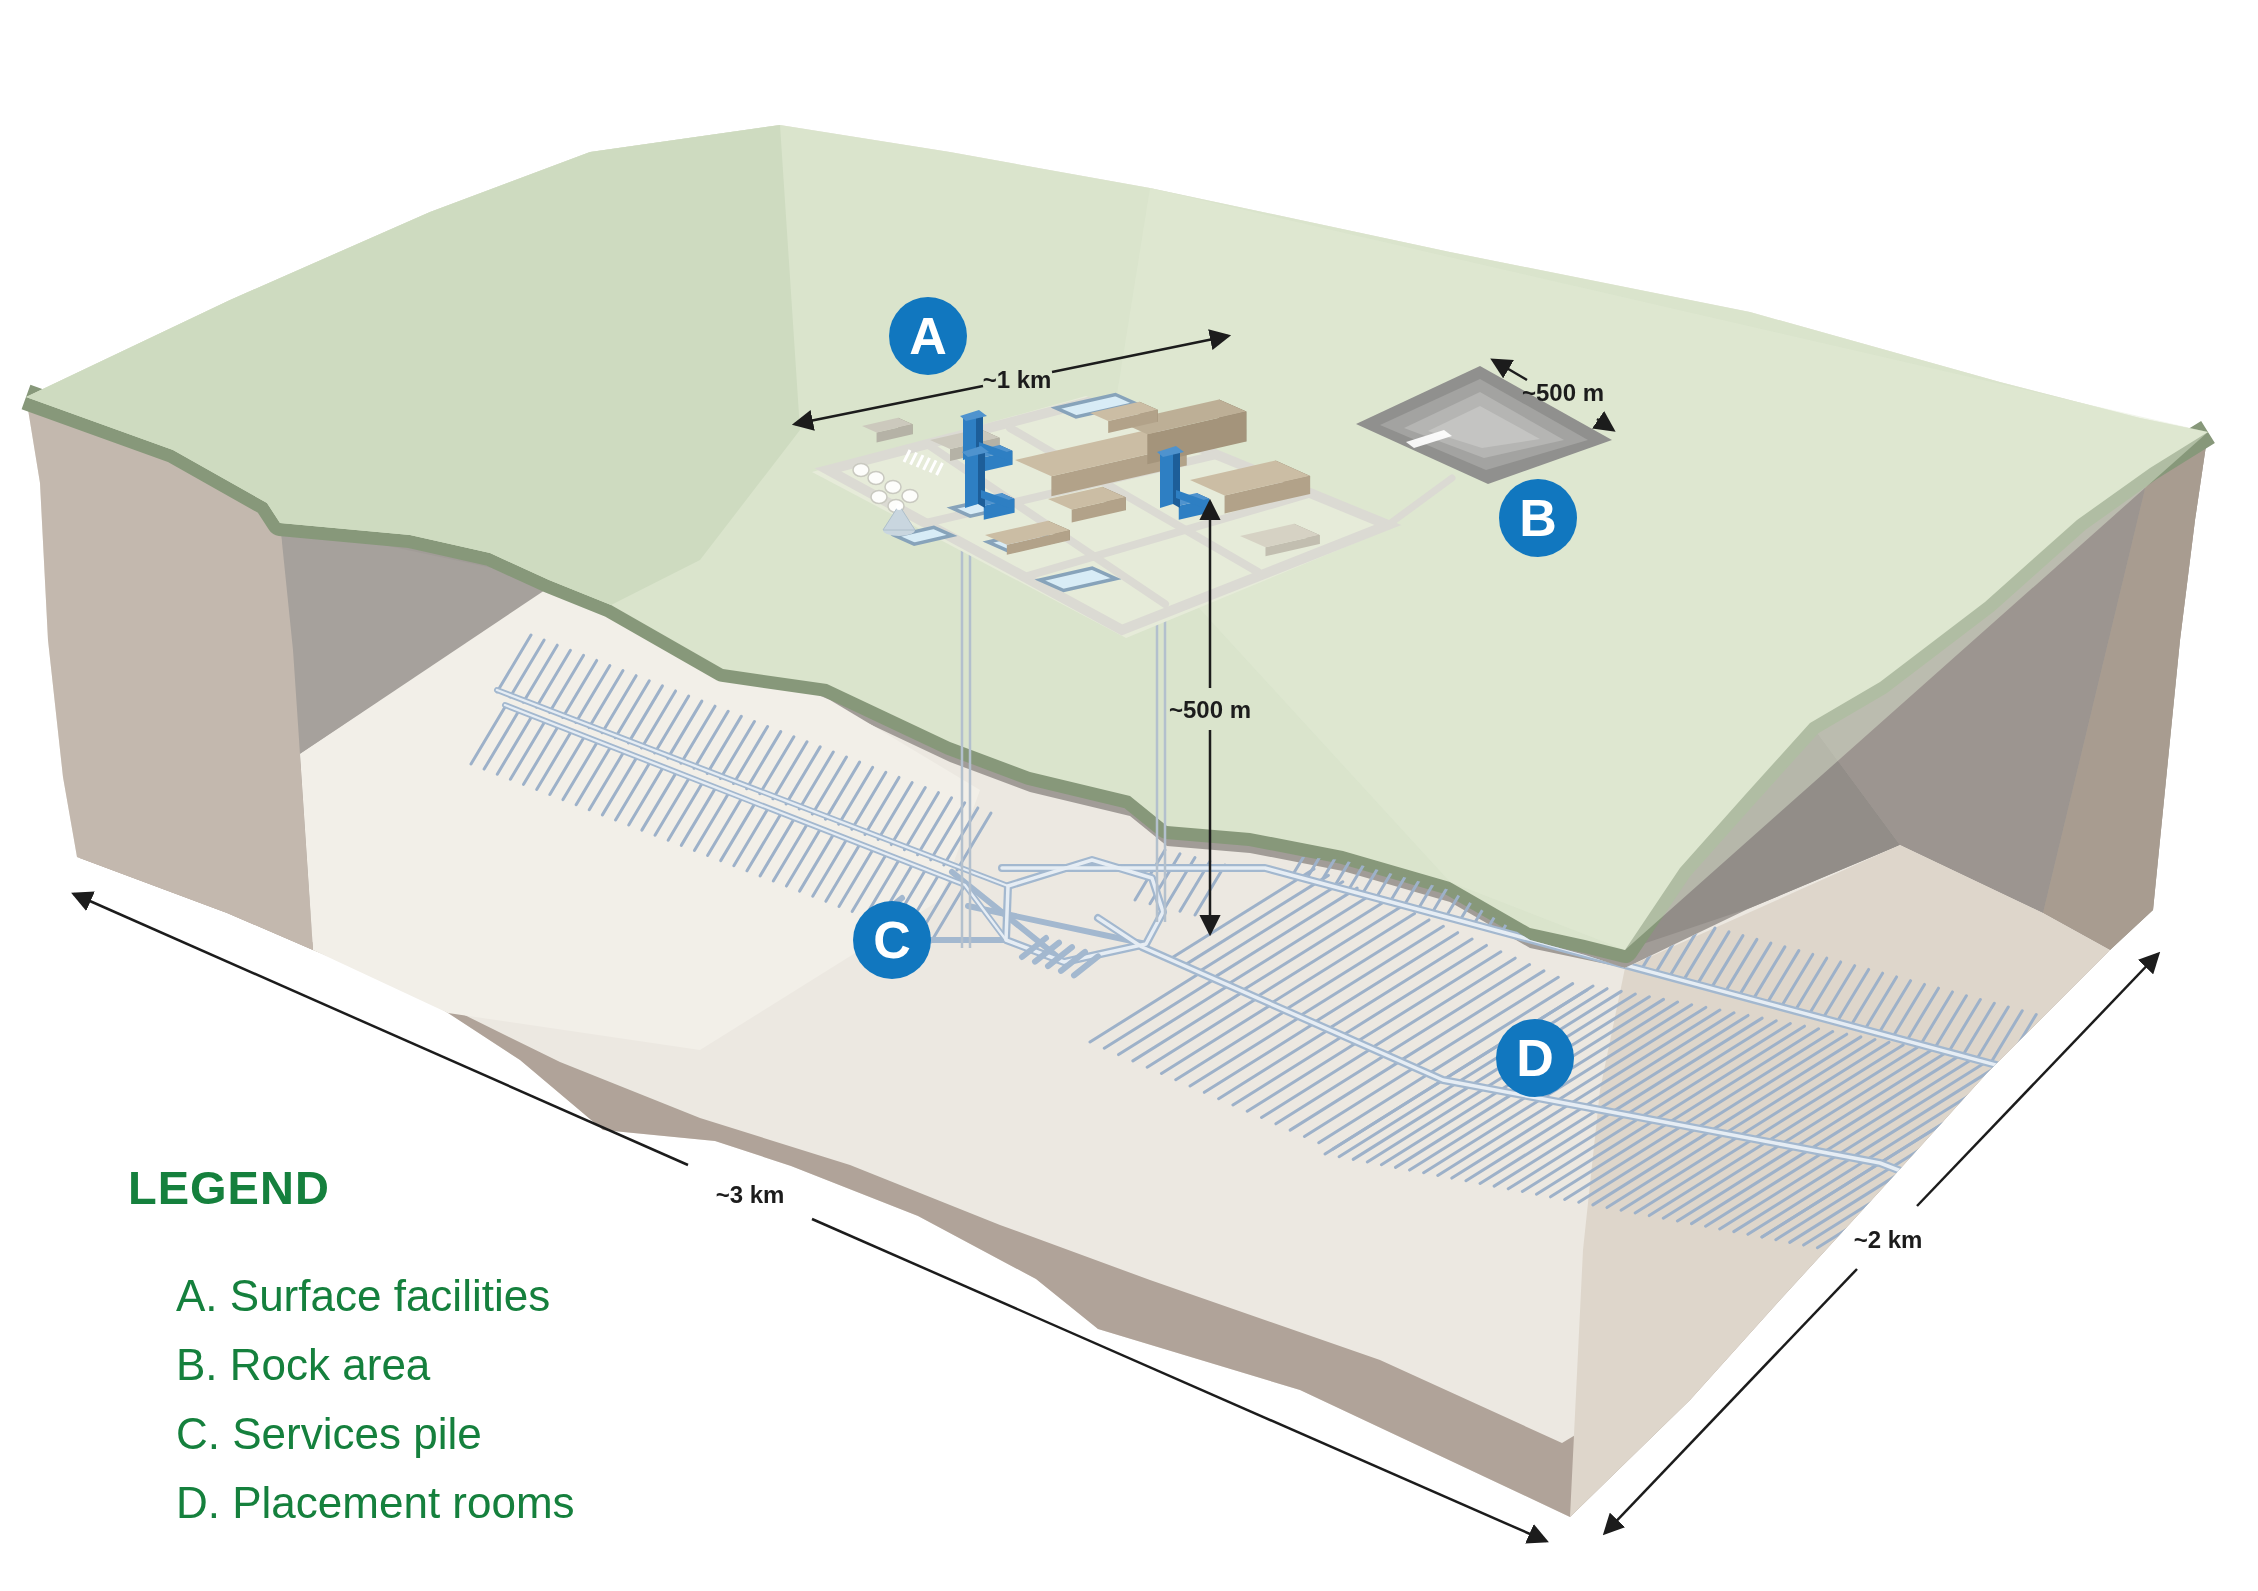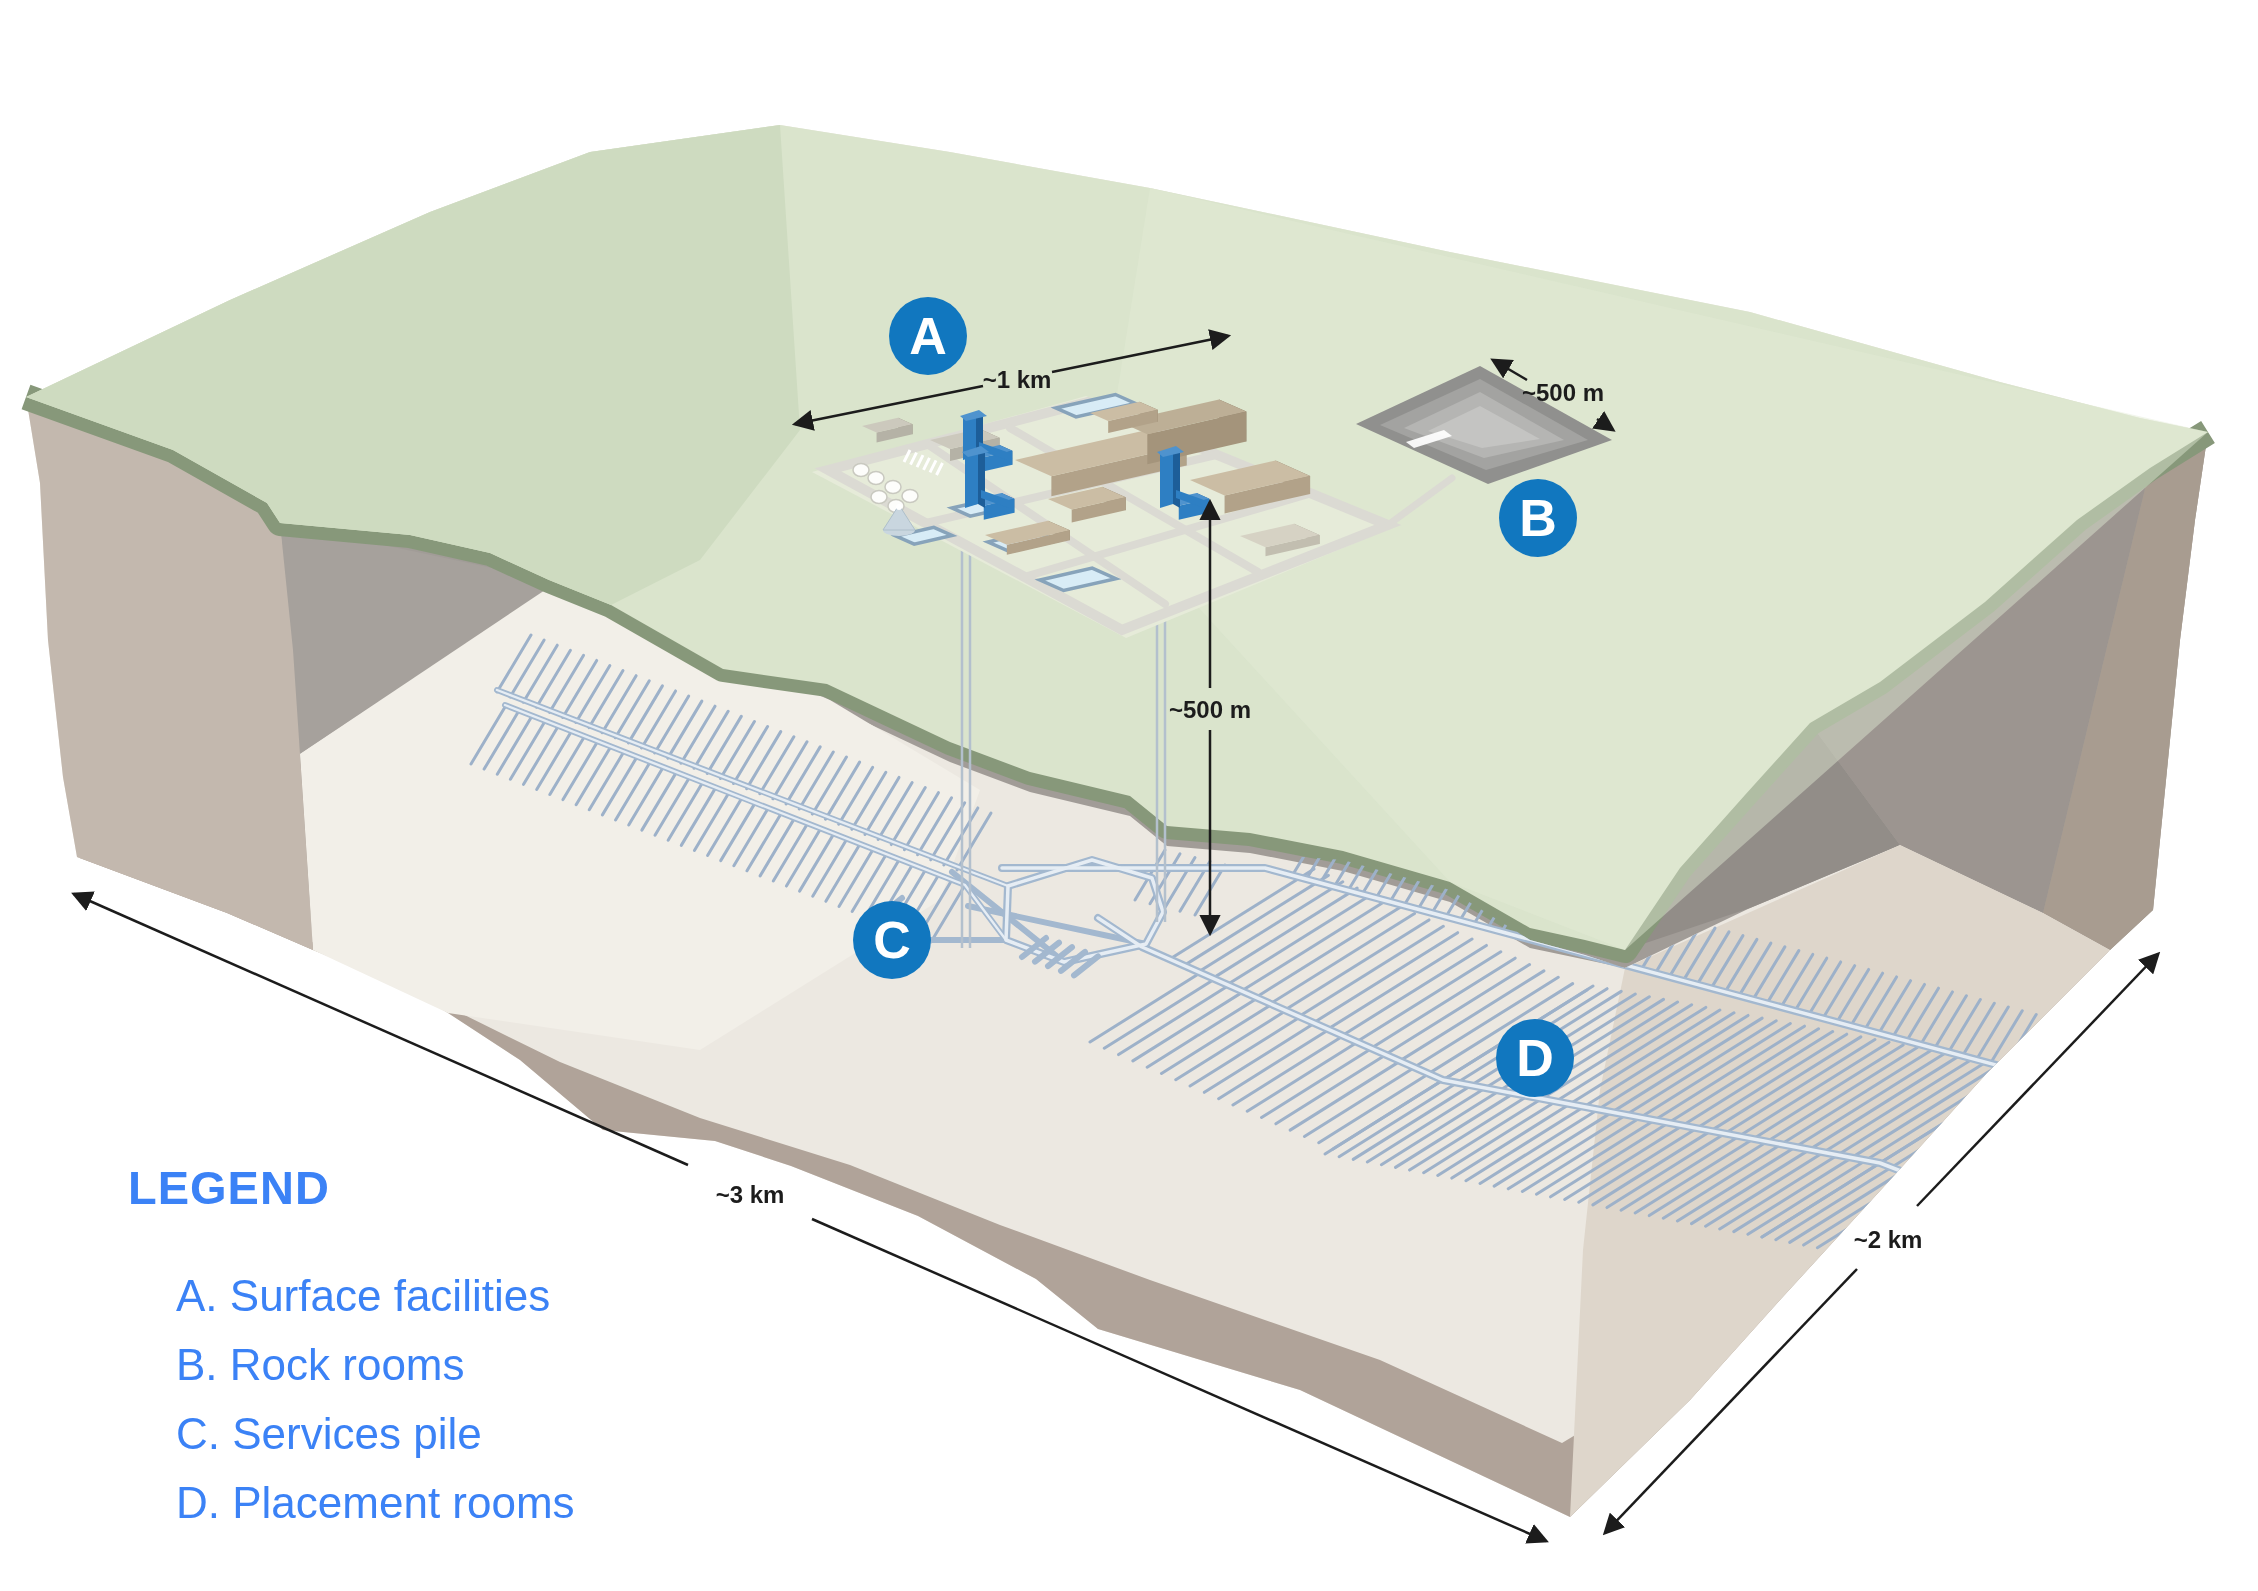--- a/index.html
+++ b/index.html
@@ -1,19 +1,19 @@
 <!DOCTYPE html>
 <html><head>
 <meta charset="utf-8">
 <style>
   html,body{margin:0;padding:0;background:#ffffff;}
   .stage{position:relative;width:2258px;height:1591px;background:#ffffff;overflow:hidden;
          font-family:"Liberation Sans",sans-serif;}
   .stage svg{position:absolute;left:0;top:0;}
-  .legend{position:absolute;left:128px;top:1160px;color:#3b82f6;}
+  .legend{position:absolute;left:128px;top:1160px;color:#15803d;}
   .legend .title{font-size:47px;font-weight:bold;letter-spacing:1px;margin:0 0 46px 0;}
   .legend .item{font-size:44px;font-weight:400;line-height:69px;white-space:nowrap;margin-left:48px;}
   .dim-label{font-size:24px;font-weight:bold;fill:#1c1c1c;}
   .marker-letter{font-size:52px;font-weight:bold;fill:#ffffff;}
   .room{stroke:#9db1c9;stroke-width:3;stroke-linecap:round;}
   .cas{stroke:#a3b8cf;stroke-width:8;fill:none;stroke-linejoin:round;stroke-linecap:round;}
   .cor{stroke:#e6edf4;stroke-width:3.5;fill:none;stroke-linejoin:round;stroke-linecap:round;}
   .spn-cas{stroke:#a3b8cf;stroke-width:6;fill:none;stroke-linecap:round;}
   .spn-cor{stroke:#e6edf4;stroke-width:2.4;fill:none;stroke-linecap:round;}
   .shaft{stroke:#b3c0cd;stroke-width:2.5;fill:none;}
@@ -499,17 +499,17 @@
     <g>
       <circle cx="1535" cy="1058" r="39" fill="#1177BF"></circle>
       <text class="marker-letter" x="1535" y="1076" text-anchor="middle">D</text>
     </g>
   </g>
 </svg>
 
 <div class="legend">
   <div class="title">LEGEND</div>
   <div class="item">A. Surface facilities</div>
-  <div class="item">B. Rock rooms</div>
+  <div class="item">B. Rock area</div>
   <div class="item">C. Services pile</div>
   <div class="item">D. Placement rooms</div>
 </div>
 </div>
 
 </body></html>

